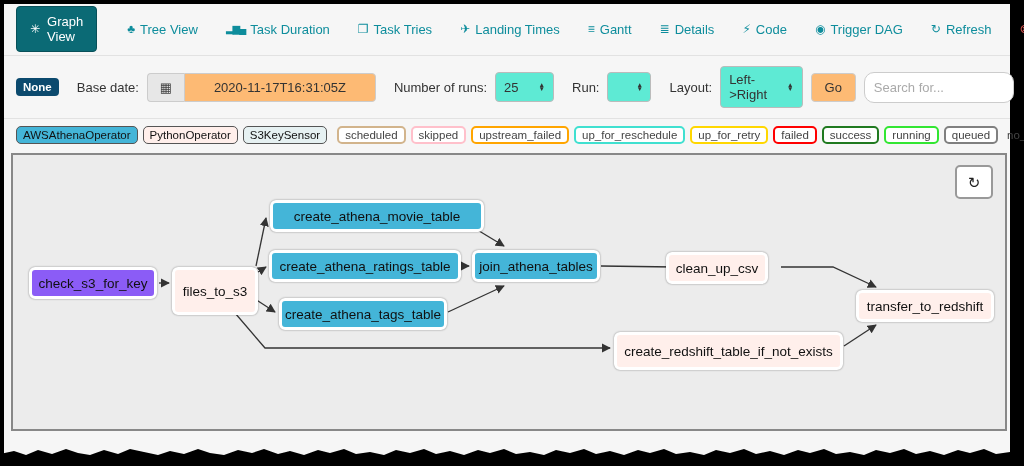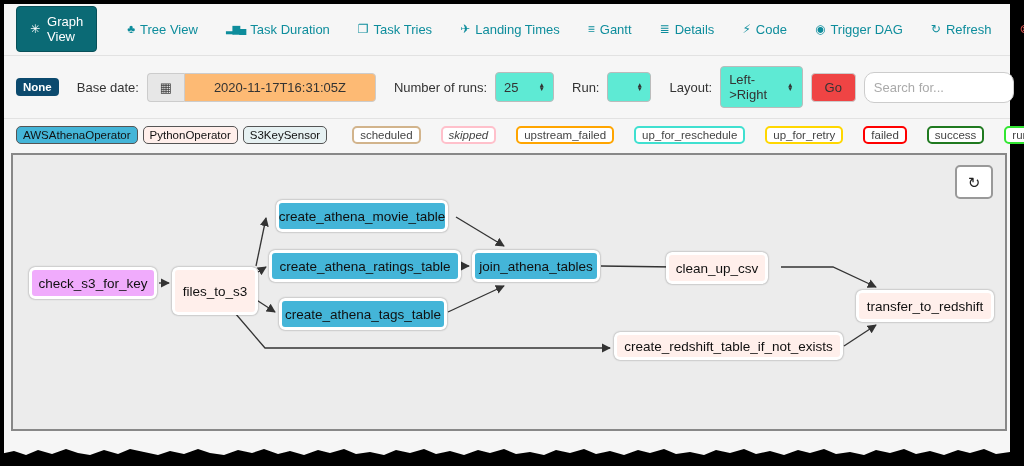--- a/index.html
+++ b/index.html
@@ -56,39 +56,39 @@
     width:178px;border:1px solid #ccc;border-radius:0 4px 4px 0;background:#fdba74;
     padding:6px 6px;font-size:13px;color:#333;text-align:center;outline:none;
     font-family:"Liberation Sans","DejaVu Sans",sans-serif;
   }
   .select{
     display:inline-flex;align-items:center;gap:20px;background:#5eead4;
     border:1px solid #bbb;border-radius:4px;padding:5px 8px;cursor:pointer;min-height:18px;
   }
   .sel-arrows{display:flex;flex-direction:column;font-size:6.5px;line-height:4.5px;color:#333}
   .go-btn{
-    background:#ef4444;border:1px solid #ccc;border-radius:4px;padding:6px 13px;
+    background:#fdba74;border:1px solid #ccc;border-radius:4px;padding:6px 13px;
     font-size:13px;color:#333;cursor:pointer;font-family:inherit;
   }
   .search-input{
     margin-left:auto;width:130px;border:1px solid #ccc;border-radius:10px;background:#fff;
     padding:7px 9px;font-size:13px;color:#333;outline:none;
     font-family:"Liberation Sans","DejaVu Sans",sans-serif;
   }
   .search-input::placeholder{color:#aaa}
   
   .legend-row{display:flex;align-items:center;padding:7px 12px 7px 12px}
   .op-legend,.status-legend{display:flex;align-items:center}
   .op-badge{
     border:1px solid #555;border-radius:5px;padding:2px 6px;font-size:11.5px;color:#111;
     margin-right:5px;white-space:nowrap;
   }
   .status-badge{
     background:#fff;border-radius:5px;padding:1px 6px;font-size:11.5px;color:#444;
-    margin-left:20px;white-space:nowrap;border:2px solid transparent;
+    margin-left:5px;white-space:nowrap;border:2px solid transparent;
   }
   .status-badge.plain{background:transparent;border-color:transparent;padding-left:2px}
   
   .graph{
     position:relative;margin:2px 0 0 7px;width:996px;height:278px;
     background:#ececec;border:2px solid #888;box-sizing:border-box;
   }
   .graph svg.edges{position:absolute;left:0;top:0;width:992px;height:274px}
   .node{
     position:absolute;display:flex;align-items:center;justify-content:center;
@@ -194,21 +194,21 @@
   <div class="divider" style="margin-top:0"></div>
 
   <div class="legend-row">
     <div class="op-legend" id="op-legend">
         <span class="op-badge" style="background: rgb(68, 181, 216);">AWSAthenaOperator</span>
         <span class="op-badge" style="background: rgb(255, 239, 235);">PythonOperator</span>
         <span class="op-badge" style="background: rgb(230, 241, 242);">S3KeySensor</span>
       </div>
     <div class="status-legend" id="status-legend">
         <span class="status-badge" style="border-color: rgb(210, 180, 140);">scheduled</span>
-        <span class="status-badge" style="border-color: rgb(255, 192, 203); font-style: italic;">skipped</span>
+        <span class="status-badge" style="border-color: rgb(255, 192, 203);">skipped</span>
         <span class="status-badge" style="border-color: rgb(255, 165, 0);">upstream_failed</span>
         <span class="status-badge" style="border-color: rgb(64, 224, 208);">up_for_reschedule</span>
         <span class="status-badge" style="border-color: rgb(255, 215, 0);">up_for_retry</span>
         <span class="status-badge" style="border-color: rgb(255, 0, 0);">failed</span>
         <span class="status-badge" style="border-color: rgb(32, 122, 32);">success</span>
         <span class="status-badge" style="border-color: rgb(50, 230, 50);">running</span>
         <span class="status-badge" style="border-color: rgb(128, 128, 128);">queued</span>
         <span class="status-badge plain">no_status</span>
       </div>
   </div>
@@ -228,28 +228,28 @@
           <polyline points="210,144 252,193 597,193" fill="none" stroke="#333" stroke-width="1.3" marker-end="url(#arrow)"></polyline>
           <polyline points="443,62 491,91" fill="none" stroke="#333" stroke-width="1.3" marker-end="url(#arrow)"></polyline>
           <polyline points="449,111 456,111" fill="none" stroke="#333" stroke-width="1.3" marker-end="url(#arrow)"></polyline>
           <polyline points="435,157 491,131" fill="none" stroke="#333" stroke-width="1.3" marker-end="url(#arrow)"></polyline>
           <polyline points="588,111 661,112" fill="none" stroke="#333" stroke-width="1.3" marker-end="url(#arrow)"></polyline>
           <polyline points="768,112 820,112 863,132" fill="none" stroke="#333" stroke-width="1.3" marker-end="url(#arrow)"></polyline>
           <polyline points="831,191 863,170" fill="none" stroke="#333" stroke-width="1.3" marker-end="url(#arrow)"></polyline>
         </g>
     </svg>
     <div id="node-layer">
-        <div class="node" style="left: 16px; top: 112px; width: 128px; height: 32px; background: #f0abfc;">check_s3_for_key</div>
+        <div class="node" style="left: 16px; top: 112px; width: 128px; height: 32px; background: #8b5cf6;">check_s3_for_key</div>
         <div class="node" style="left: 159px; top: 112px; width: 86px; height: 48px; background: rgb(255, 239, 235);">files_to_s3</div>
-        <div class="node" style="left: 263px; top: 45px; width: 172px; height: 32px; background: rgb(68, 181, 216);">create_athena_movie_table</div>
+        <div class="node" style="left: 257px; top: 45px; width: 214px; height: 32px; background: rgb(68, 181, 216);">create_athena_movie_table</div>
         <div class="node" style="left: 256px; top: 95px; width: 192px; height: 32px; background: rgb(68, 181, 216);">create_athena_ratings_table</div>
         <div class="node" style="left: 266px; top: 143px; width: 168px; height: 32px; background: rgb(68, 181, 216);">create_athena_tags_table</div>
         <div class="node" style="left: 459px; top: 95px; width: 128px; height: 32px; background: rgb(68, 181, 216);">join_athena_tables</div>
         <div class="node" style="left: 653px; top: 97px; width: 102px; height: 32px; background: rgb(255, 239, 235);">clean_up_csv</div>
-        <div class="node" style="left: 601px; top: 177px; width: 229px; height: 28px; background: rgb(255, 239, 235);">create_redshift_table_if_not_exists</div>
+        <div class="node" style="left: 601px; top: 177px; width: 229px; height: 38px; background: rgb(255, 239, 235);">create_redshift_table_if_not_exists</div>
         <div class="node" style="left: 843px; top: 135px; width: 138px; height: 32px; background: rgb(255, 239, 235);">transfer_to_redshift</div>
       </div>
     <div class="graph-refresh">↻</div>
   </div>
 
 </div>
 
 <svg class="torn" viewBox="0 0 1024 26" preserveAspectRatio="none">
   <path fill="#000" d="M0,26 L0,14 L14,11 L26,15 L38,10 L52,14 L66,9 L78,13 L90,15 L104,10 L118,14 L130,9 L144,12
   L158,15 L170,11 L184,14 L198,9 L210,13 L224,15 L238,10 L252,13 L264,9 L278,14 L290,11 L304,15 L318,10 L330,13

